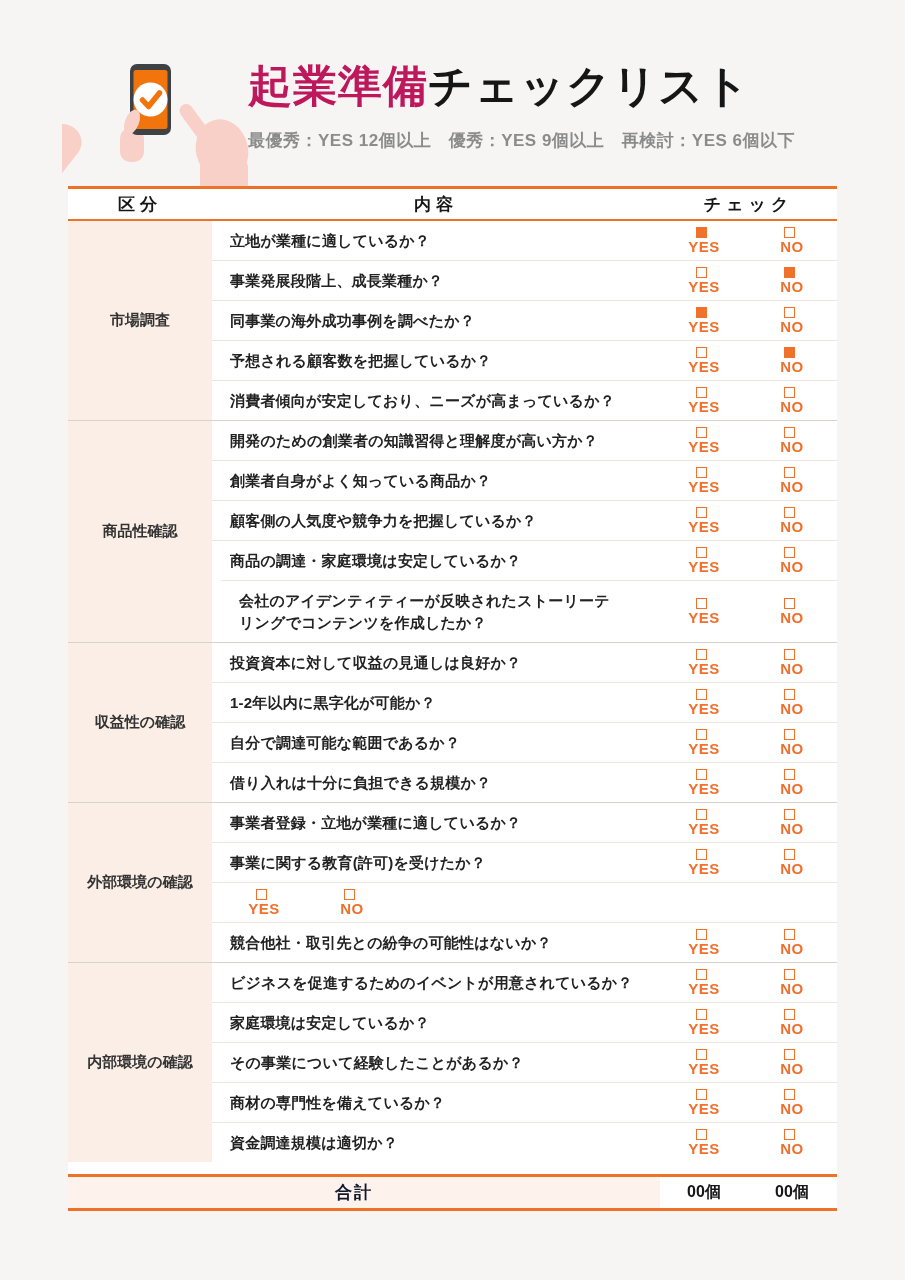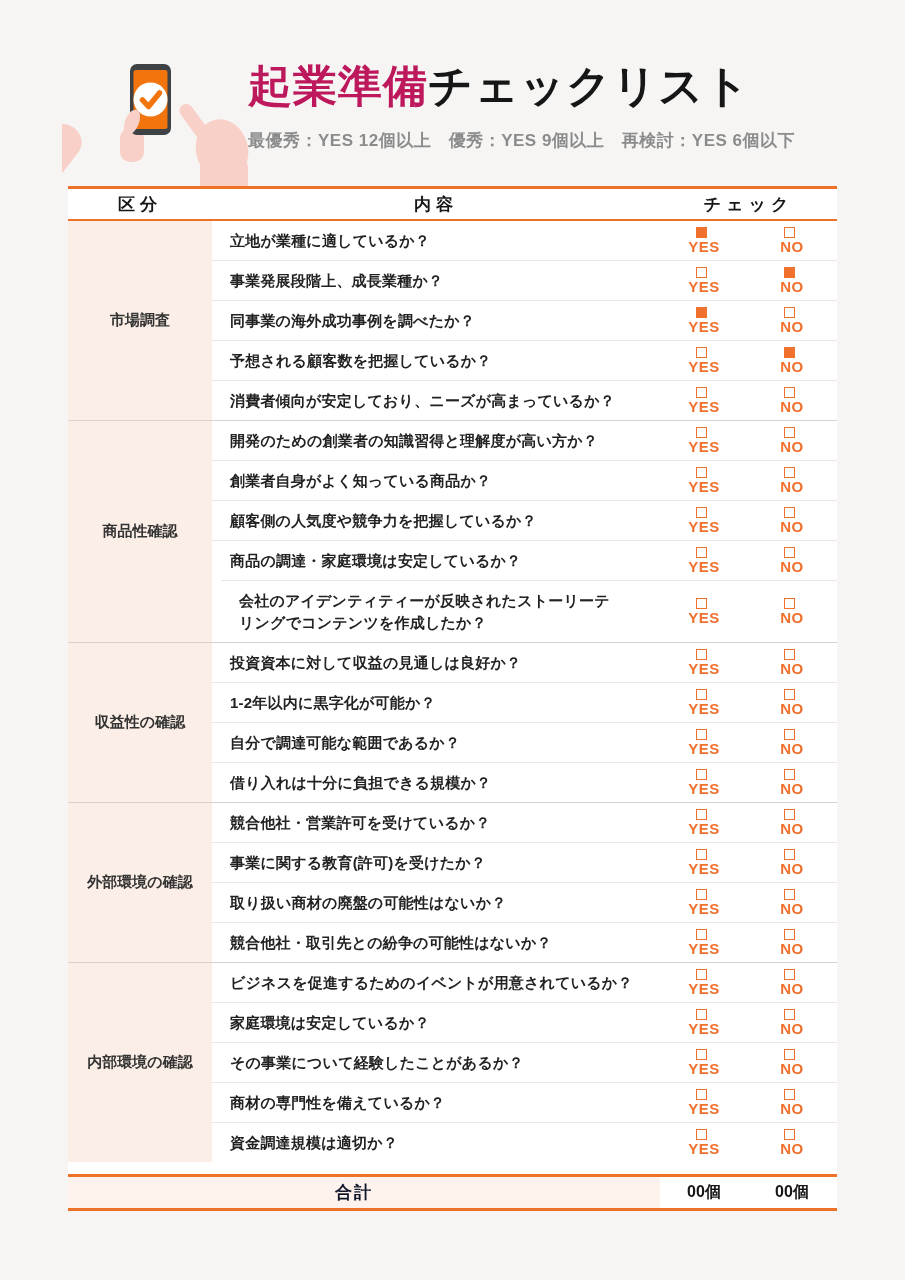--- a/index.html
+++ b/index.html
@@ -291,21 +291,21 @@
                   <span>NO</span>
                 </span>
               </div>
             </div>
           </div>
         </div>
         <div class="tgroup">
           <div class="cat-cell">外部環境の確認</div>
           <div class="rows">
             <div class="trow">
-              <div class="q-cell">競合他社・営業許可を受けているか？</div>
+              <div class="q-cell">事業者登録・立地が業種に適しているか？</div>
               <div class="check-cell">
                 <span class="check-opt">
                   <span class="cbox"></span>
                   <span>YES</span>
                 </span>
                 <span class="check-opt">
                   <span class="cbox"></span>
                   <span>NO</span>
                 </span>
               </div>
@@ -317,21 +317,20 @@
                   <span class="cbox"></span>
                   <span>YES</span>
                 </span>
                 <span class="check-opt">
                   <span class="cbox"></span>
                   <span>NO</span>
                 </span>
               </div>
             </div>
             <div class="trow">
-              <div class="q-cell">取り扱い商材の廃盤の可能性はないか？</div>
               <div class="check-cell">
                 <span class="check-opt">
                   <span class="cbox"></span>
                   <span>YES</span>
                 </span>
                 <span class="check-opt">
                   <span class="cbox"></span>
                   <span>NO</span>
                 </span>
               </div>

